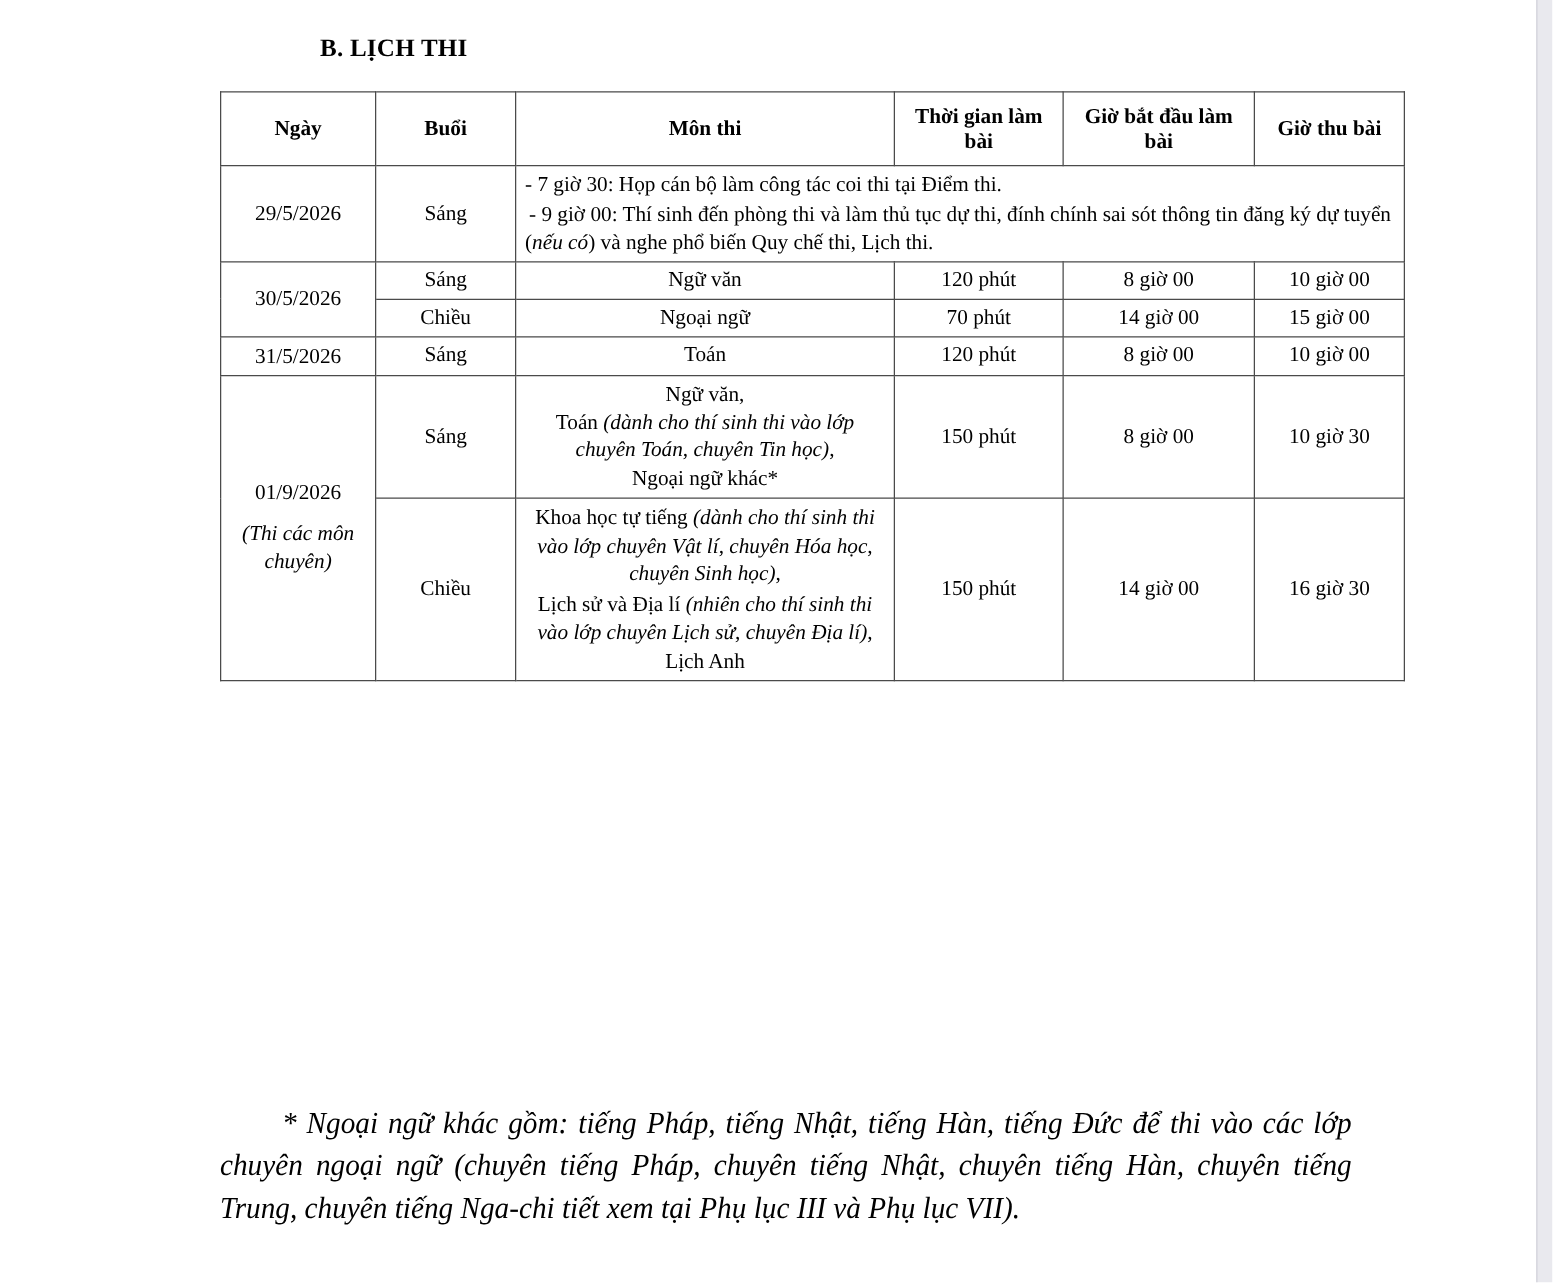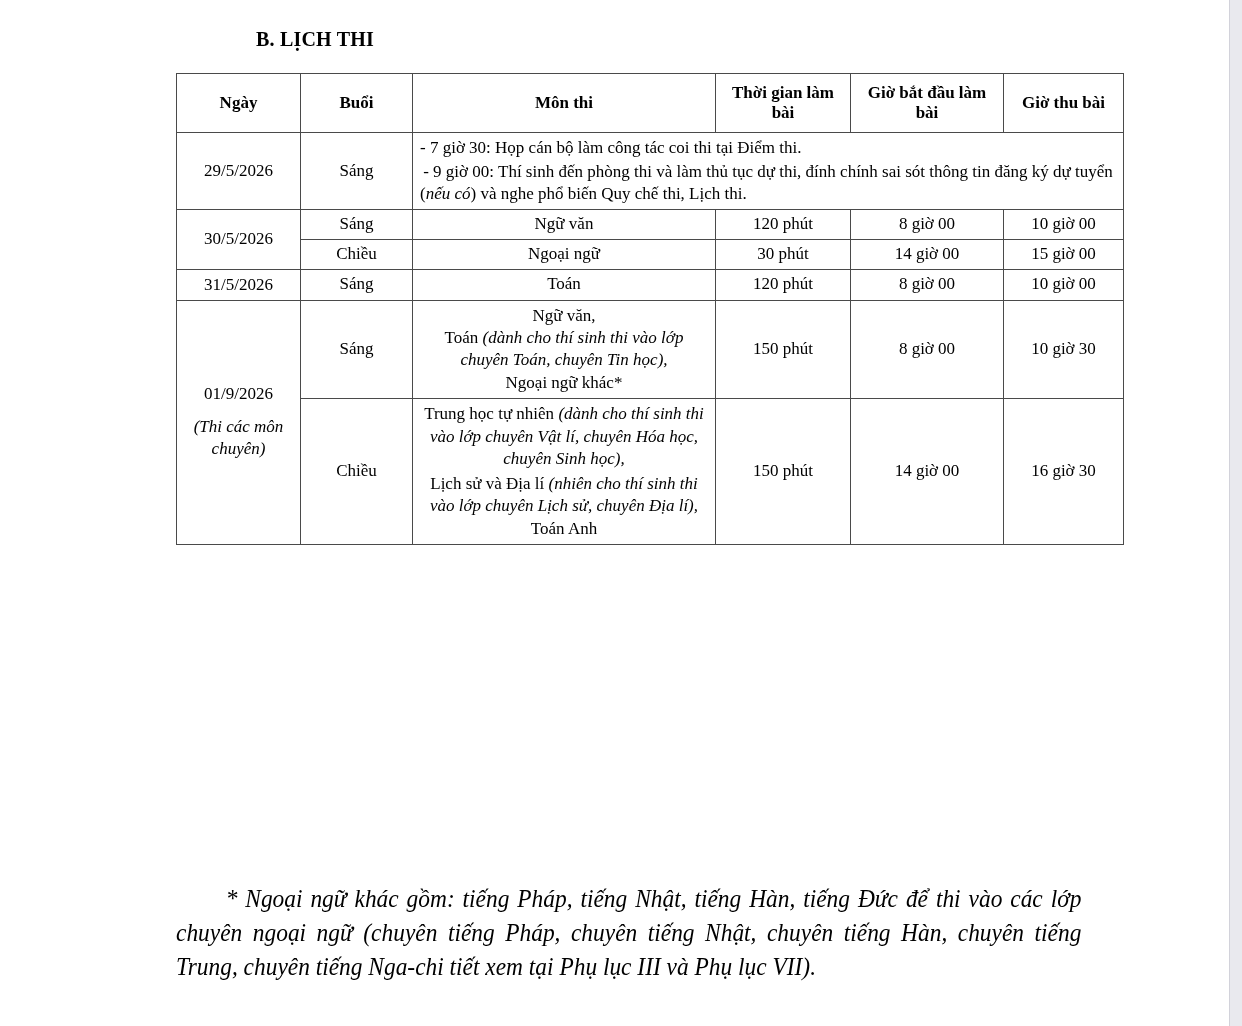--- a/index.html
+++ b/index.html
@@ -168,21 +168,21 @@
         <td>Sáng</td>
         <td>Ngữ văn</td>
         <td>120 phút</td>
         <td>8 giờ 00</td>
         <td>10 giờ 00</td>
       </tr>
 
       <tr>
         <td>Chiều</td>
         <td>Ngoại ngữ</td>
-        <td>30 phút</td>
+        <td>70 phút</td>
         <td>14 giờ 00</td>
         <td>15 giờ 00</td>
       </tr>
 
       <tr>
         <td class="cell-date">31/5/2026</td>
         <td>Sáng</td>
         <td>Toán</td>
         <td>120 phút</td>
         <td>8 giờ 00</td>
@@ -201,24 +201,24 @@
           <span class="line">Ngoại ngữ khác*</span>
         </td>
         <td>150 phút</td>
         <td>8 giờ 00</td>
         <td>10 giờ 30</td>
       </tr>
 
       <tr>
         <td>Chiều</td>
         <td class="subj-block">
-          <span>Trung học tự nhiên </span><i>(dành cho thí sinh thi vào lớp chuyên Vật lí, chuyên Hóa học, chuyên Sinh học),</i>
+          <span>Khoa học tự tiếng </span><i>(dành cho thí sinh thi vào lớp chuyên Vật lí, chuyên Hóa học, chuyên Sinh học),</i>
           <span class="line" style="height:2px"></span>
           <span>Lịch sử và Địa lí </span><i>(nhiên cho thí sinh thi vào lớp chuyên Lịch sử, chuyên Địa lí),</i>
-          <span class="line">Toán Anh</span>
+          <span class="line">Lịch Anh</span>
         </td>
         <td>150 phút</td>
         <td>14 giờ 00</td>
         <td>16 giờ 30</td>
       </tr>
 
     </tbody>
   </table>
 
   <div class="footnote"><span class="indent"></span><span>* Ngoại ngữ khác gồm: tiếng Pháp, tiếng Nhật, tiếng Hàn, tiếng Đức để thi vào các lớp chuyên ngoại ngữ (chuyên tiếng Pháp, chuyên tiếng Nhật, chuyên tiếng Hàn, chuyên tiếng Trung, chuyên tiếng Nga-chi tiết xem tại Phụ lục III và Phụ lục VII).</span></div>

